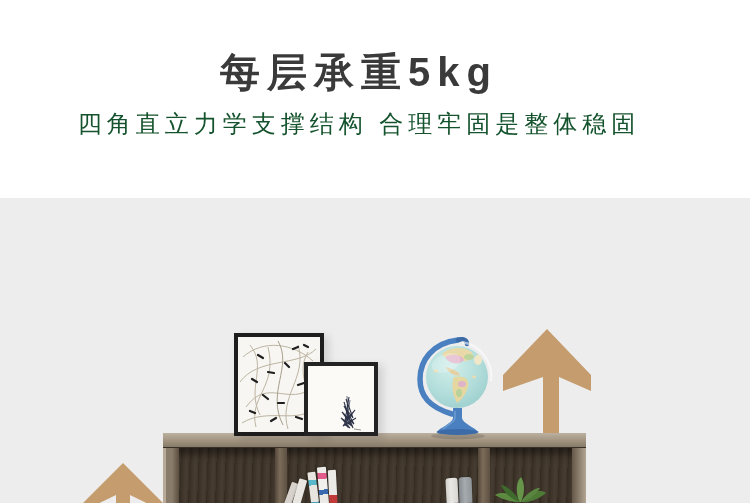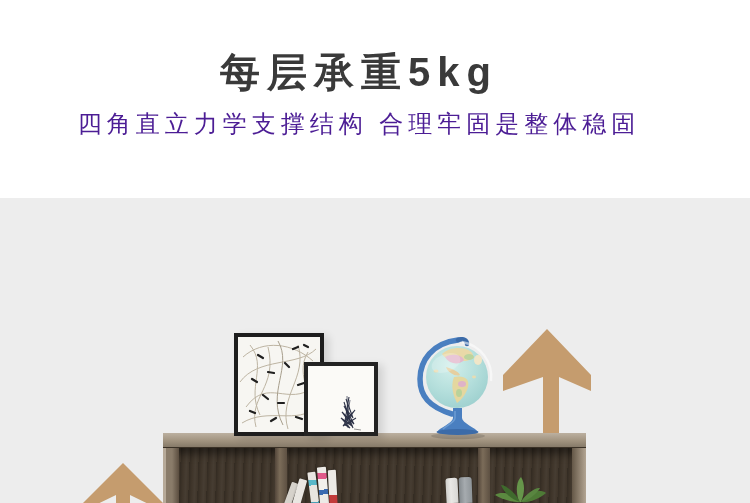--- a/index.html
+++ b/index.html
@@ -9,21 +9,21 @@
     background:#ffffff;
   }
   
   .top-section{position:absolute;left:0;top:0;width:718px;height:198px;background:#ffffff;text-align:center;}
   .page-title{
     margin:0;padding-top:49px;font-size:40px;line-height:46px;font-weight:700;
     color:#3a3a3a;letter-spacing:7px;
   }
   .page-subtitle{
     margin:14px 0 0 0;font-size:24px;line-height:30px;font-weight:400;
-    color:#4c1d95;letter-spacing:5px;
+    color:#14532d;letter-spacing:5px;
   }
   
   .scene{position:absolute;left:0;top:198px;width:750px;height:305px;background:#ededed;overflow:hidden;}
   .arrow{position:absolute;z-index:1;}
   .arrow-right{left:503px;top:131px;}
   .arrow-left{left:78px;top:265px;}
   
   .shelf{position:absolute;left:163px;top:235px;width:423px;height:70px;z-index:2;overflow:hidden;}
   .shelf-top{
     position:absolute;left:0;top:0;width:423px;height:14px;z-index:3;

